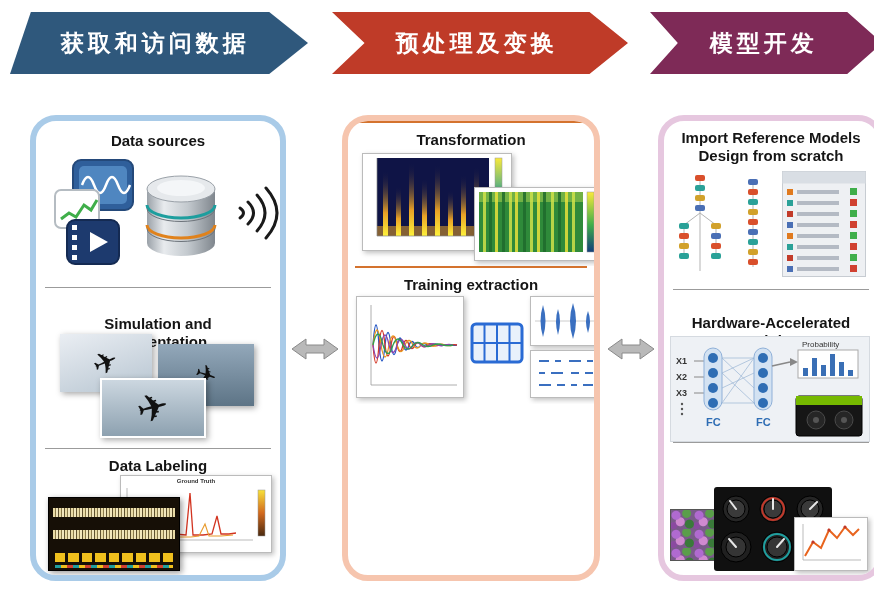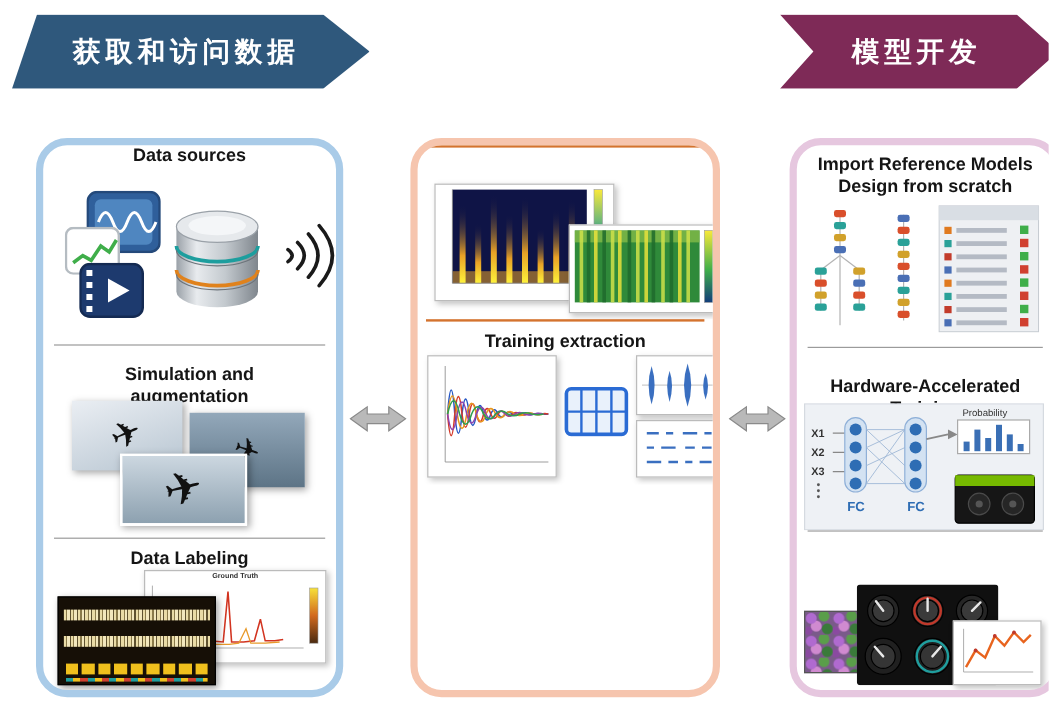--- a/index.html
+++ b/index.html
@@ -18,21 +18,21 @@
   .banner span{transform:translateX(-2%)}
 
   
   .panel{position:absolute;top:115px;height:466px;background:#fff;border-radius:26px;overflow:hidden}
   .panel-1{left:30px;width:256px;border:6px solid #a9cbe8}
   .panel-2{left:342px;width:258px;border:6px solid #f6c5ae}
   .panel-3{left:658px;width:226px;border:6px solid #e6c7df}
   .section{position:relative;overflow:hidden}
   .divider{height:1px;background:#9b9b9b;margin:0 9px}
   .divider.orange{height:2px;background:#d4732e;margin:0 7px}
-  .sec-title{font-size:15px;font-weight:bold;color:#151515;text-align:center;line-height:1.2;}
+  .sec-title{font-size:15px;font-weight:bold;color:#151515;text-align:center;line-height:1.2;padding-top:11px}
   .sec-title.narrow150{max-width:155px;margin:16px auto}
   .sec-title.narrow170{max-width:175px;margin:16px auto}
   .sec-title.narrow160{max-width:160px;margin:0 auto}
   .sec-title.tight{padding-top:8px}
   .art{position:absolute;left:6px;right:6px;bottom:0}
 
   
   .plot{position:absolute;background:#fff;border:1px solid #bbb;box-shadow:2px 2px 5px rgba(0,0,0,.25)}
   .plot-title{font-size:6px;color:#333;text-align:center;padding-top:2px;font-weight:bold}
 
@@ -78,20 +78,23 @@
   .fc-lbl{font-size:11px;font-weight:bold;fill:#2e6db4}
   .prob-lbl{font-size:8px;fill:#333}
 </style>
 </head>
 <body>
 
 <div class="stage">
 
   <div class="banner banner-1">
     <span>获取和访问数据</span>
+  </div>
+  <div class="banner banner-2">
+    <span>预处理及变换</span>
   </div>
   <div class="banner banner-3">
     <span>模型开发</span>
   </div>
 
   <div class="panel panel-1">
 
     <div class="section" style="height:166px">
       <div class="sec-title">Data sources</div>
       <div class="art" style="top:38px">
@@ -196,20 +199,21 @@
         </div>
       </div>
     </div>
   </div>
 
   <div class="panel panel-2">
 
     <div class="divider orange"></div>
 
     <div class="section" style="height:143px">
+      <div class="sec-title tight">Transformation</div>
       <div class="art" style="top:30px">
         <div class="plot" style="left:8px;top:0;width:150px;height:98px">
           <svg width="148" height="96">
             <defs>
               <linearGradient id="flm" x1="0" y1="1" x2="0" y2="0">
                 <stop offset="0" stop-color="#fff23a"></stop>
                   <stop offset="0.35" stop-color="#e8a126"></stop>
                   <stop offset="1" stop-color="rgba(15,20,70,0)"></stop>
               </linearGradient>
               <linearGradient id="cbA" x1="0" y1="0" x2="0" y2="1">

